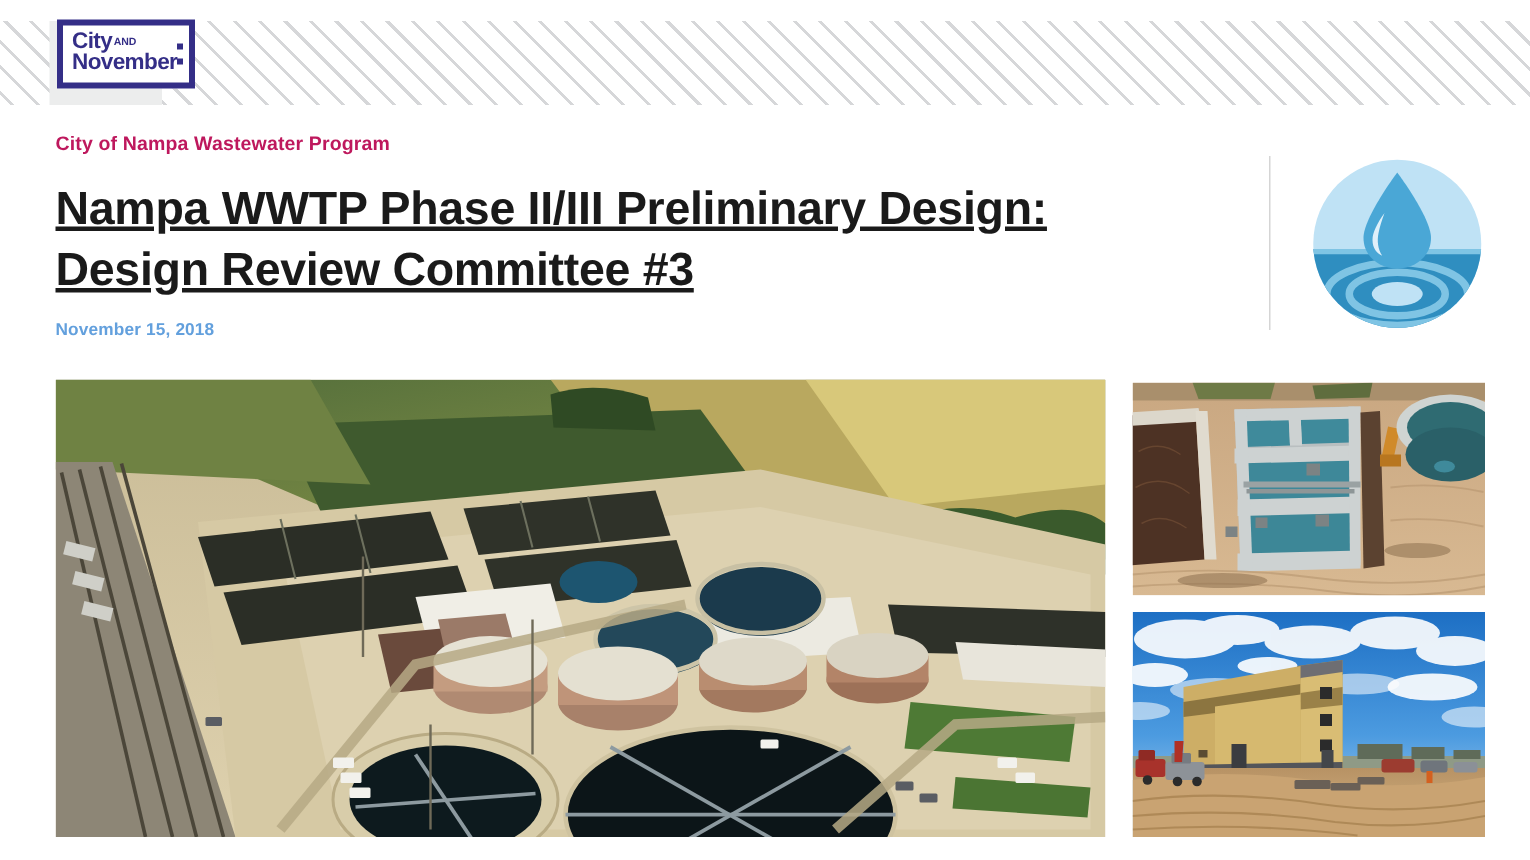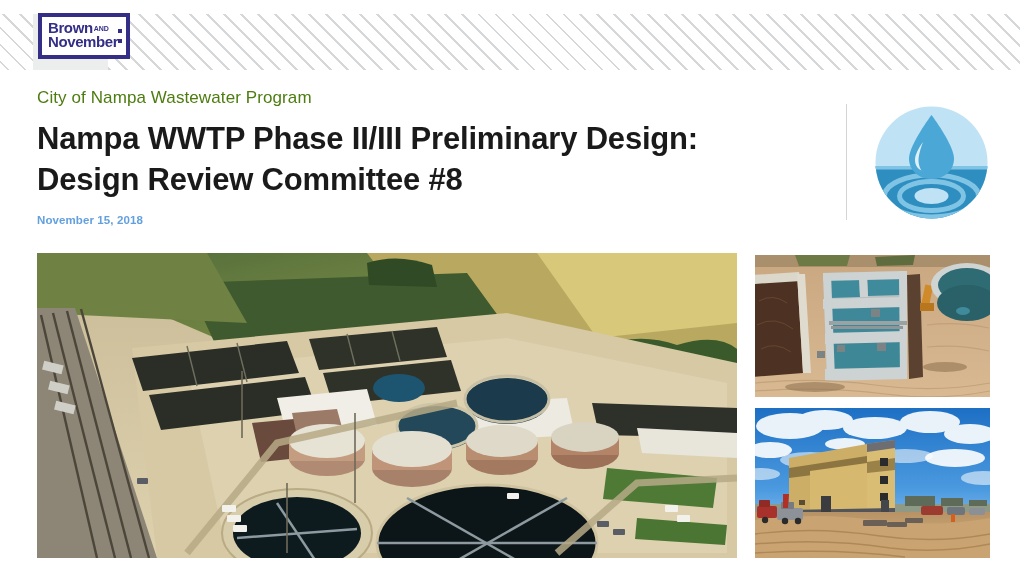--- a/index.html
+++ b/index.html
@@ -89,36 +89,37 @@
     height: 4px;
     background: #342e87;
     margin-bottom: 6px;
   }
 
   
   .eyebrow {
     position: absolute;
     left: 37px;
     top: 88px;
-    font-size: 17px;
-    font-weight: normal;
-    color: #4d7c0f;
+    font-size: 13px;
+    font-weight: bold;
+    color: #be185d;
     letter-spacing: 0.1px;
   }
 
   .main-title {
     position: absolute;
     left: 37px;
     top: 118px;
     width: 790px;
     font-size: 31px;
     font-weight: bold;
     color: #1a1a1a;
     line-height: 1.33;
     letter-spacing: -0.2px;
+    text-decoration: underline;
   }
   .main-title .tl { display: block; }
 
   .date-line {
     position: absolute;
     left: 37px;
     top: 214px;
     font-size: 11.5px;
     font-weight: bold;
     color: #63a0dd;
@@ -170,34 +171,34 @@
 </style>
 </head>
 <body>
 
 <div class="header-band">
   <div class="logo-plate"></div>
 </div>
 
 <div class="bc-logo">
   <div class="bc-logo-text">
-    <div class="bc-line1"><span>Brown</span><span class="bc-and">AND</span></div>
+    <div class="bc-line1"><span>City</span><span class="bc-and">AND</span></div>
     <div class="bc-line2">November</div>
   </div>
   <div class="bc-dots">
     <i></i>
       <i></i>
   </div>
 </div>
 
 <div class="eyebrow">City of Nampa Wastewater Program</div>
 
 <div class="main-title">
   <span class="tl">Nampa WWTP Phase II/III Preliminary Design:</span>
-  <span class="tl">Design Review Committee #8</span>
+  <span class="tl">Design Review Committee #3</span>
 </div>
 
 <div class="date-line">November 15, 2018</div>
 
 <div class="title-divider"></div>
 
 <div class="water-logo">
   <svg viewBox="0 0 117 117" xmlns="http://www.w3.org/2000/svg">
     <defs>
       <clipPath id="circClip">

